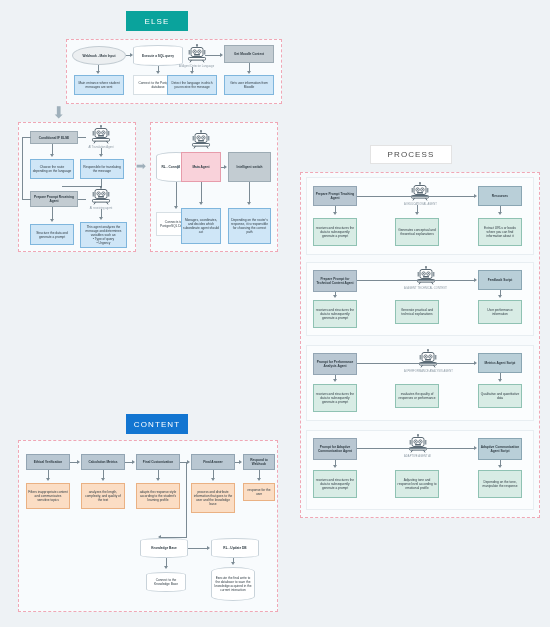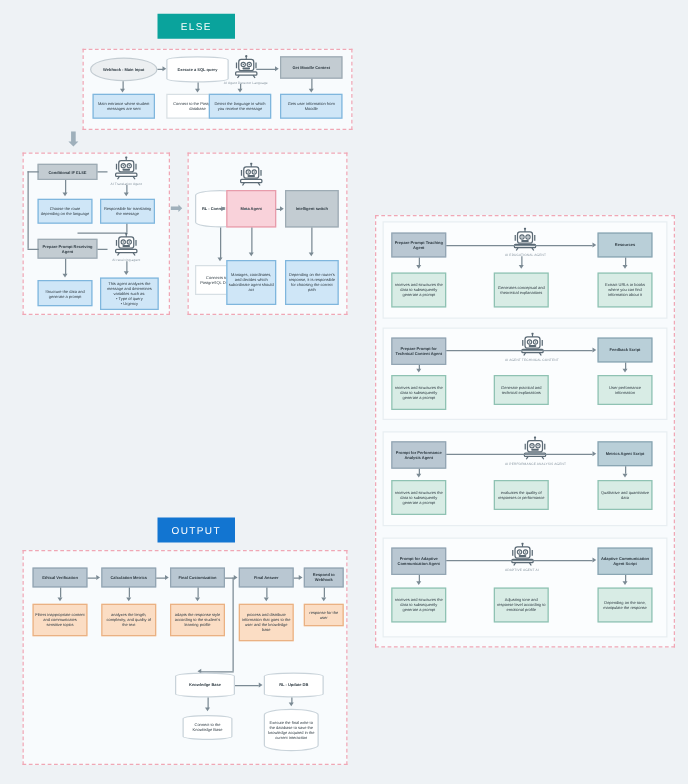--- a/index.html
+++ b/index.html
@@ -276,20 +276,23 @@
     <span>Intelligent switch</span>
   </div>
   <div class="line h" style="left:221px; top:167px; width:3px;"></div>
   <div class="arrow-r" style="left:224px; top:165px;"></div>
   <div class="node n-blue" style="left:228px; top:208px; width:43px; height:36px;">
     <span>Depending on the router's response, it is responsible for choosing the correct path</span>
   </div>
   <div class="line v" style="left:249px; top:182px; height:21px;"></div>
   <div class="arrow-d" style="left:247px; top:202px;"></div>
 
+  <div class="banner process" style="left:370px; top:145px; width:82px; height:19px;">
+    <span>PROCESS</span>
+  </div>
 
   <div class="frame" style="left:300px; top:172px; width:240px; height:346px;"></div>
 
   <div class="frame inner" style="left:306px; top:177px; width:228px; height:78px;"></div>
   <div class="node n-bluegr" style="left:313px; top:186px; width:44px; height:20px;">
     <span>Prepare Prompt Teaching Agent</span>
   </div>
   <div class="node n-green" style="left:313px; top:218px; width:44px; height:28px;">
     <span>receives and structures the data to subsequently generate a prompt</span>
   </div>
@@ -446,21 +449,21 @@
   </div>
   <div class="node n-green" style="left:478px; top:470px; width:44px; height:28px;">
     <span>Depending on the tone, manipulate the response</span>
   </div>
   <div class="line h" style="left:357px; top:448px; width:117px;"></div>
   <div class="arrow-r" style="left:474px; top:446px;"></div>
   <div class="line v" style="left:500px; top:460px; height:6px;"></div>
   <div class="arrow-d" style="left:498px; top:465px;"></div>
 
   <div class="banner output" style="left:126px; top:414px; width:62px; height:20px;">
-    <span>OUTPUT</span>
+    <span>CONTENT</span>
   </div>
 
   <div class="frame" style="left:18px; top:440px; width:260px; height:172px;"></div>
 
   <div class="node n-bluegr" style="left:26px; top:454px; width:44px; height:16px;">
     <span>Ethical Verification</span>
   </div>
   <div class="node n-peach" style="left:26px; top:483px; width:44px; height:26px;">
     <span>Filters inappropriate content and communicates sensitive topics</span>
   </div>

